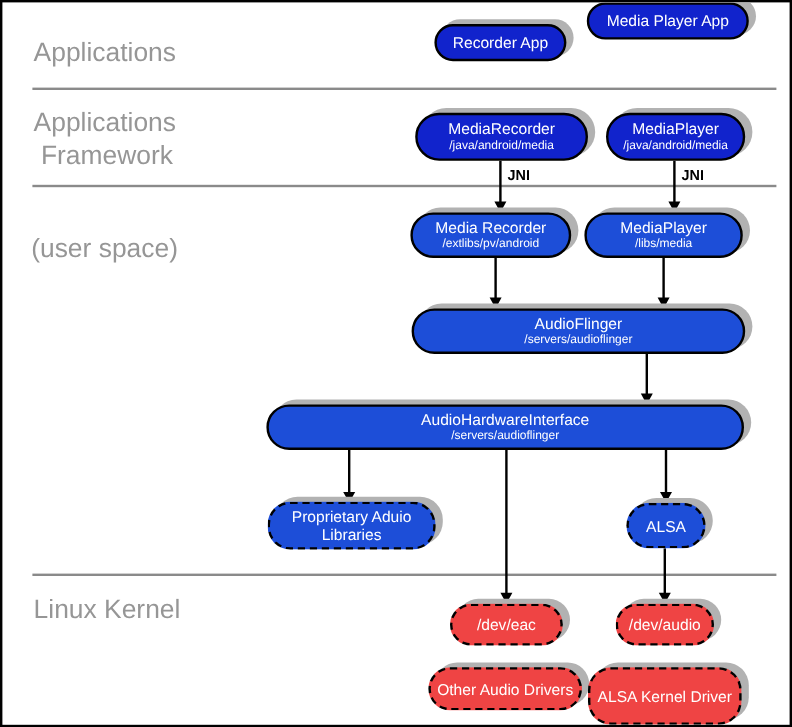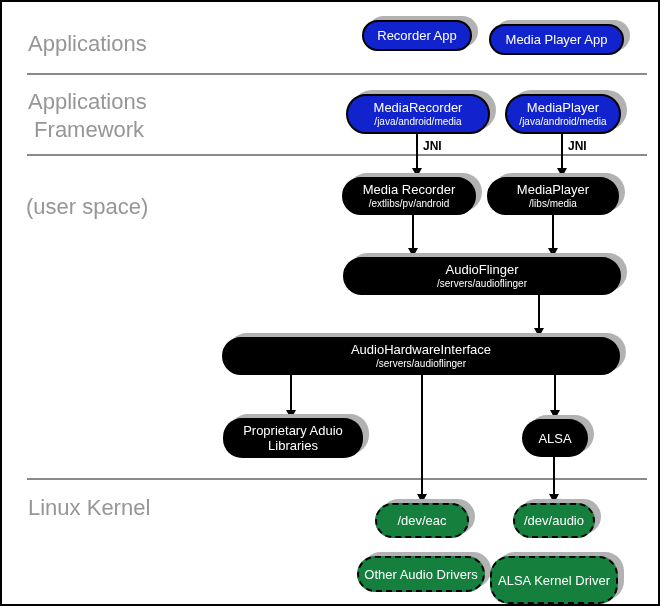--- a/index.html
+++ b/index.html
@@ -3,22 +3,22 @@
 <meta charset="utf-8">
 <style>
   html,body{margin:0;padding:0;background:#fff;font-family:"Liberation Sans",sans-serif;}
   .canvas{position:relative;width:656px;height:602px;border:2px solid #000;background:#fff;overflow:hidden;}
   .divider{position:absolute;height:0;border-top:2px solid #8a8a8a;}
   .layer-label{position:absolute;color:#969696;font-size:22px;line-height:28px;white-space:pre;}
   .node{position:absolute;box-sizing:border-box;color:#fff;text-align:center;
         display:flex;flex-direction:column;justify-content:center;align-items:center;
         border:2px solid #000;border-radius:19px;box-shadow:6px -4px 0 0 #b2b2b2;}
   .node.blue{background:#1123CC;}
-  .node.green{background:#000000;}
-  .node.red{background:#15803d;}
+  .node.green{background:#1d4ed8;}
+  .node.red{background:#ef4444;}
   .node.dashed{border:2px dashed #000;}
   .node .title{font-size:13px;line-height:15px;}
   .node .subtitle{font-size:10px;line-height:13px;}
   .aline{position:absolute;width:2px;background:#000;}
   .ahead{position:absolute;width:0;height:0;border-left:5px solid transparent;
          border-right:5px solid transparent;border-top:9px solid #000;}
   .jni{position:absolute;font-size:12px;font-weight:600;color:#000;}
 </style>
 </head>
 <body>
@@ -30,21 +30,21 @@
   <div class="divider" style="left:25px;top:476px;width:620px;"></div>
 
   <div class="layer-label" style="left:26px;top:28px;">Applications</div>
   <div class="layer-label" style="left:26px;top:86px;"><span>Applications</span><br><span> Framework</span></div>
   <div class="layer-label" style="left:24px;top:163px;"><br><span>(user space)</span></div>
   <div class="layer-label" style="left:26px;top:492px;">Linux Kernel</div>
 
   <div class="node blue" style="left:360px;top:18px;width:110px;height:31px;border-radius:16px;align-items:center;">
     <div class="title">Recorder App</div>
   </div>
-  <div class="node blue" style="left:487px;top:22px;width:135px;height:31px;border-radius:16px;">
+  <div class="node blue" style="left:487px;top:0;width:135px;height:31px;border-radius:16px;">
     <div class="title">Media Player App</div>
   </div>
 
   <div class="node blue" style="left:344px;top:92px;width:144px;height:40px;border-radius:20px;">
     <div class="title">MediaRecorder</div>
     <div class="subtitle">/java/android/media</div>
   </div>
   <div class="node blue" style="left:503px;top:92px;width:116px;height:40px;border-radius:20px;">
     <div class="title">MediaPlayer</div>
     <div class="subtitle">/java/android/media</div>

